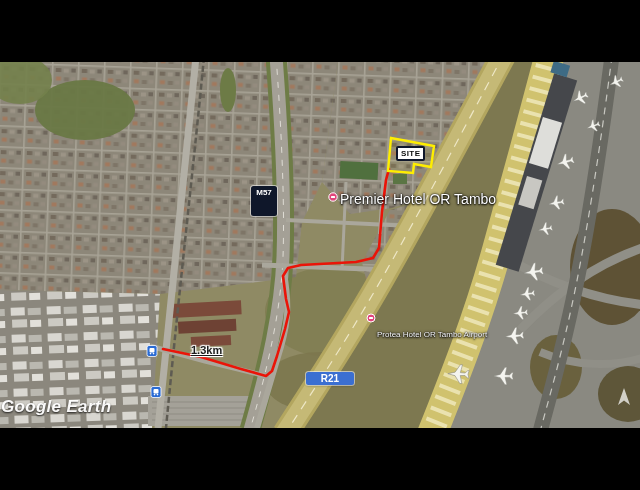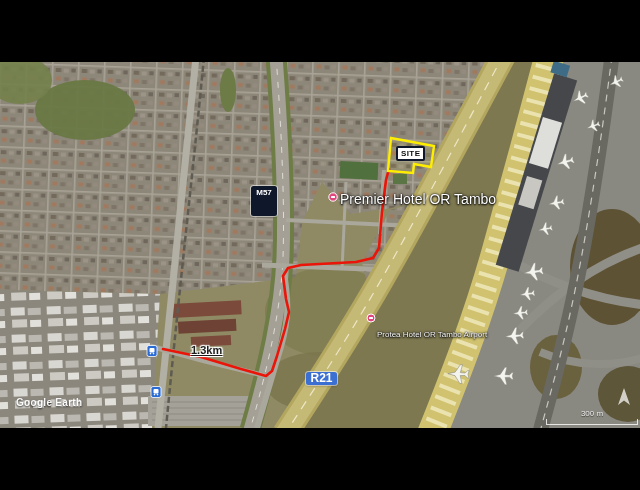--- a/index.html
+++ b/index.html
@@ -16,23 +16,23 @@
   .site-box{left:396px;top:84px;background:#ffffff;border:2px solid #0f172a;border-radius:2px;
             color:#0c0c0c;font-size:8px;font-weight:bold;letter-spacing:.4px;padding:1px 3px;line-height:9px;}
   .place{color:#fff;text-shadow:0 1px 2px #000,0 0 3px rgba(0,0,0,.9),0 0 1px #000;}
   .place.premier{left:340px;top:129px;font-size:14px;}
   .place.protea{left:377px;top:252px;font-size:8px;margin-top:16px;}
   .distance{left:191px;top:282px;color:#1c1c1c;font-size:11px;font-weight:bold;
             text-shadow:-1px -1px 1px #fff,1px -1px 1px #fff,-1px 1px 1px #fff,1px 1px 1px #fff,0 0 3px #fff;text-decoration:underline;}
   .shield{color:#fff;font-weight:bold;text-align:center;border-radius:2.5px;
           box-shadow:0 0 0 1px rgba(255,255,255,.55),0 1px 2px rgba(0,0,0,.4);}
   .shield.m57{left:251px;top:124px;width:26px;height:30px;font-size:8px;line-height:13px;background:#0f172a;}
-  .shield.r21{left:306px;top:310px;width:31px;height:13px;font-size:12px;line-height:13px;background:#3b6fd1;}
-  .watermark{left:16px;top:335px;color:#fff;font-size:10px;font-weight:600;letter-spacing:.3px;
-             opacity:.95;text-shadow:0 1px 2px rgba(0,0,0,.85);}
+  .shield.r21{left:306px;top:310px;width:48px;height:13px;font-size:10px;line-height:13px;background:#3b6fd1;}
+  .watermark{left:1px;top:335px;color:#fff;font-size:17px;font-weight:600;letter-spacing:.3px;
+             opacity:.95;text-shadow:0 1px 2px rgba(0,0,0,.85);font-style:italic;}
   .scalebar{left:546px;top:347px;width:92px;color:rgba(255,255,255,.85);font-size:8px;text-align:center;
             text-shadow:0 1px 1px rgba(0,0,0,.6);}
   .scalebar .bar{margin-top:1px;height:5px;border-left:1px solid rgba(255,255,255,.8);
                  border-right:1px solid rgba(255,255,255,.8);border-bottom:1px solid rgba(255,255,255,.8);}
   .north{left:617px;top:326px;width:14px;height:18px;opacity:.85;}
 </style>
 </head>
 <body>
 
 <div class="stage">
@@ -193,24 +193,20 @@
     <div class="ovl place protea">Protea Hotel OR Tambo Airport</div>
 
     <div class="ovl distance">1.3km</div>
 
     <div class="ovl shield m57">M57</div>
 
     <div class="ovl shield r21">R21</div>
 
     <div class="ovl watermark">Google Earth</div>
 
-    <div class="ovl scalebar">
-      <span>300 m</span>
-      <div class="bar"></div>
-    </div>
 
     <div class="ovl north">
       <svg width="14" height="18" viewBox="0 0 14 18">
         <path d="M7 0 L13 17 L7 12.5 L1 17 Z" fill="#ffffff" opacity=".85"></path>
       </svg>
     </div>
   </div>
 
   <div class="letterbox bottom"></div>
 </div>

